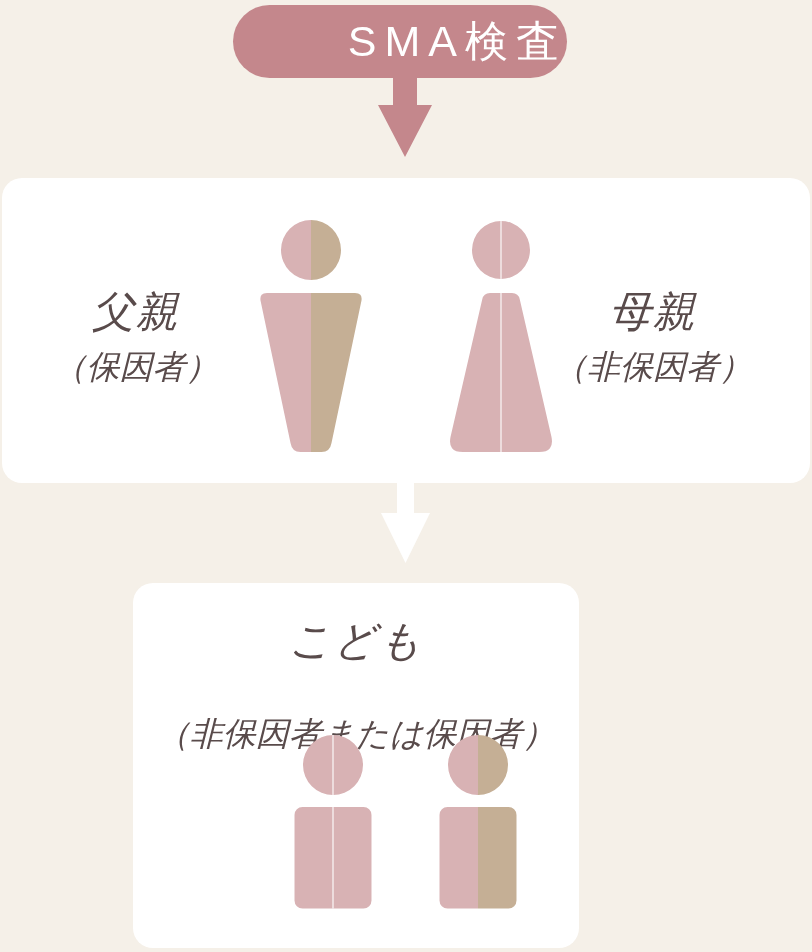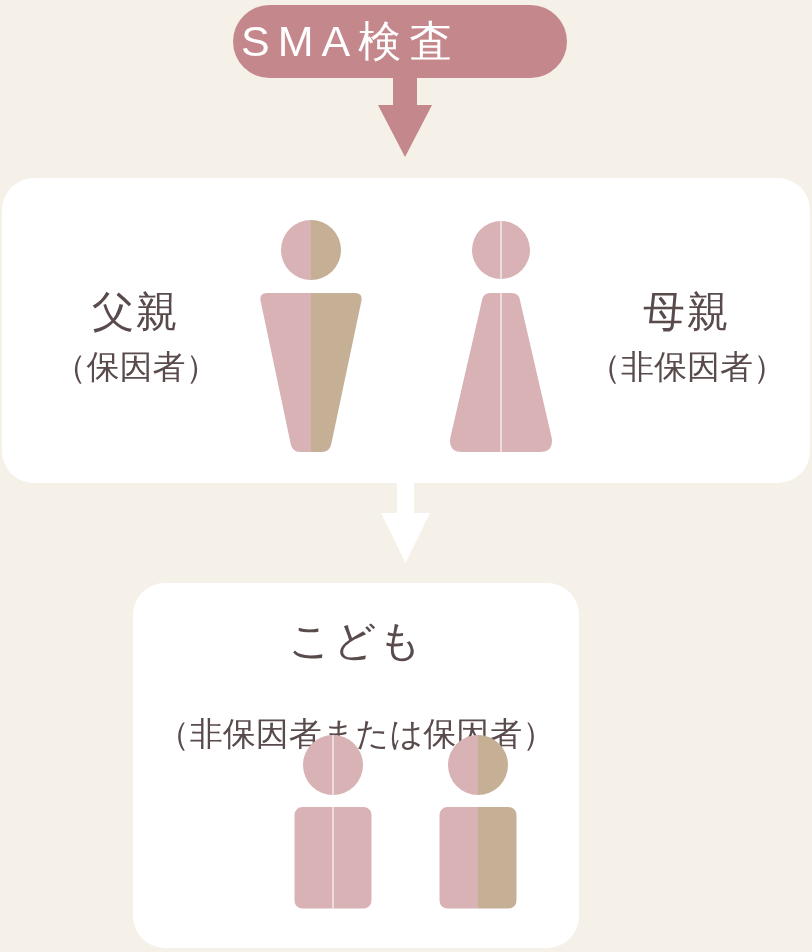--- a/index.html
+++ b/index.html
@@ -9,30 +9,30 @@
     --figure-tan:#c5af95;
     --box-white:#ffffff;
     --arrow-white:#ffffff;
     --text-brown:#594b4b;
   }
   *{box-sizing:border-box;}
   body{margin:0;background:var(--background);font-family:"Liberation Sans","DejaVu Sans",sans-serif;}
   .stage{position:relative;width:812px;height:952px;background:var(--background);overflow:hidden;}
 
   .badge{position:absolute;left:233px;top:5px;width:334px;height:73px;border-radius:37px;
-         background:var(--badge-pink);display:flex;align-items:center;justify-content:flex-start;}
+         background:var(--badge-pink);display:flex;align-items:center;justify-content:flex-end;}
   .badge .badge-label{color:#ffffff;font-size:43px;letter-spacing:8px;padding-left:8px;white-space:nowrap;}
 
   .arrow{position:absolute;}
   .arrow-top{left:378px;top:78px;}
   .arrow-top path{fill:var(--badge-pink);}
   .arrow-mid{left:381px;top:483px;}
   .arrow-mid path{fill:var(--arrow-white);}
 
-  .card{position:absolute;background:var(--box-white);border-radius:32px;}
+  .card{position:absolute;background:var(--box-white);border-radius:20px;font-style:italic;}
   .card-parents{left:2px;top:178px;width:808px;height:305px;}
   .card-children{left:133px;top:583px;width:446px;height:365px;}
 
   .fig{position:absolute;}
   .fill-pink{fill:var(--figure-pink);}
   .fill-tan{fill:var(--figure-tan);}
   .center-line{fill:#ffffff;opacity:0.55;}
 
   .label-block{position:absolute;text-align:center;color:var(--text-brown);}
   .parent-name{font-size:42px;letter-spacing:2px;line-height:1.15;}
@@ -82,21 +82,21 @@
           <circle cx="52" cy="30" r="29"></circle>
           <path d="M41,73 L63,73 Q69.5,73 70.8,79.5 L102.5,217 Q105.5,232 90,232 L14,232 Q-1.5,232 1.5,217 L33.2,79.5 Q34.5,73 41,73 Z"></path>
         </clipPath>
       </defs>
       <g clip-path="url(#mother-clip)">
         <rect class="fill-pink" x="0" y="0" width="104" height="232"></rect>
         <rect class="center-line" x="51" y="0" width="2" height="232"></rect>
       </g>
     </svg>
 
-    <div class="label-block" style="left:565px;top:110px;width:240px;">
+    <div class="label-block" style="left:531px;top:110px;width:240px;">
       <div class="parent-name">母親</div>
       <div class="parent-status">（非保因者）</div>
     </div>
 
   </div>
 
   <svg class="arrow arrow-mid" width="49" height="80" viewBox="0 0 49 80">
     <path d="M16,0 h17 v30 h16 L24.5,80 L0,30 h16 z"></path>
   </svg>
 

